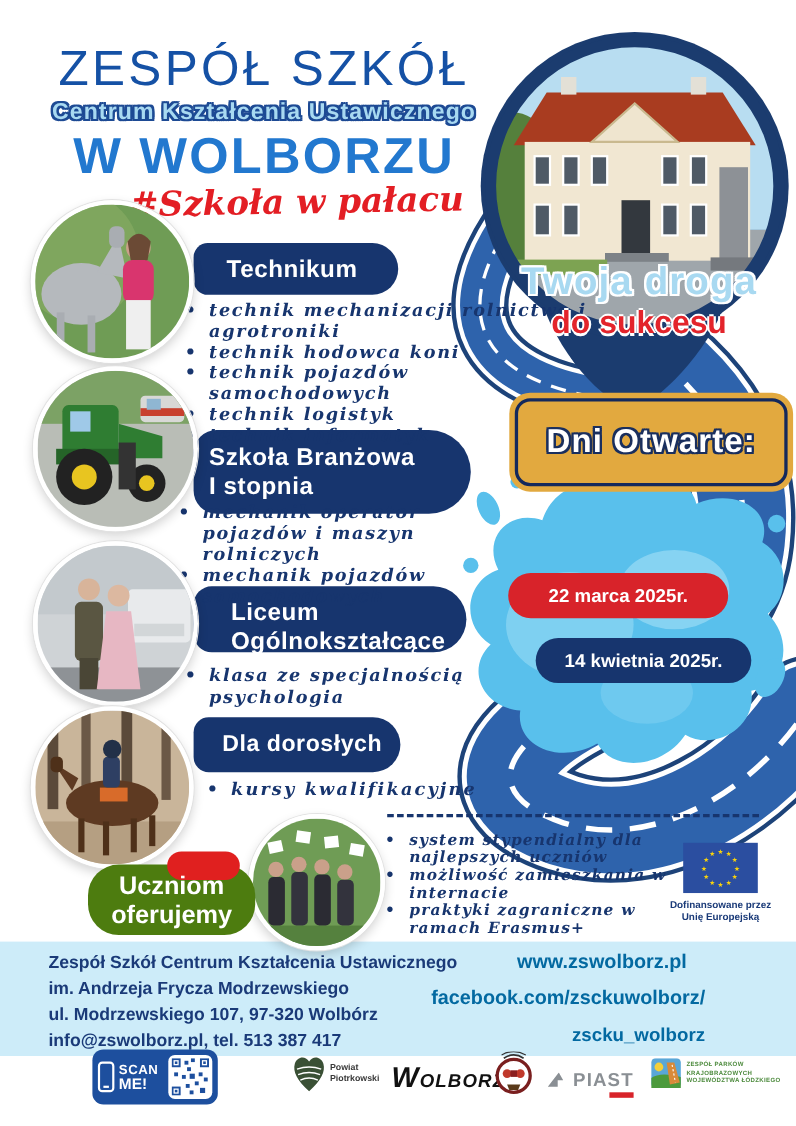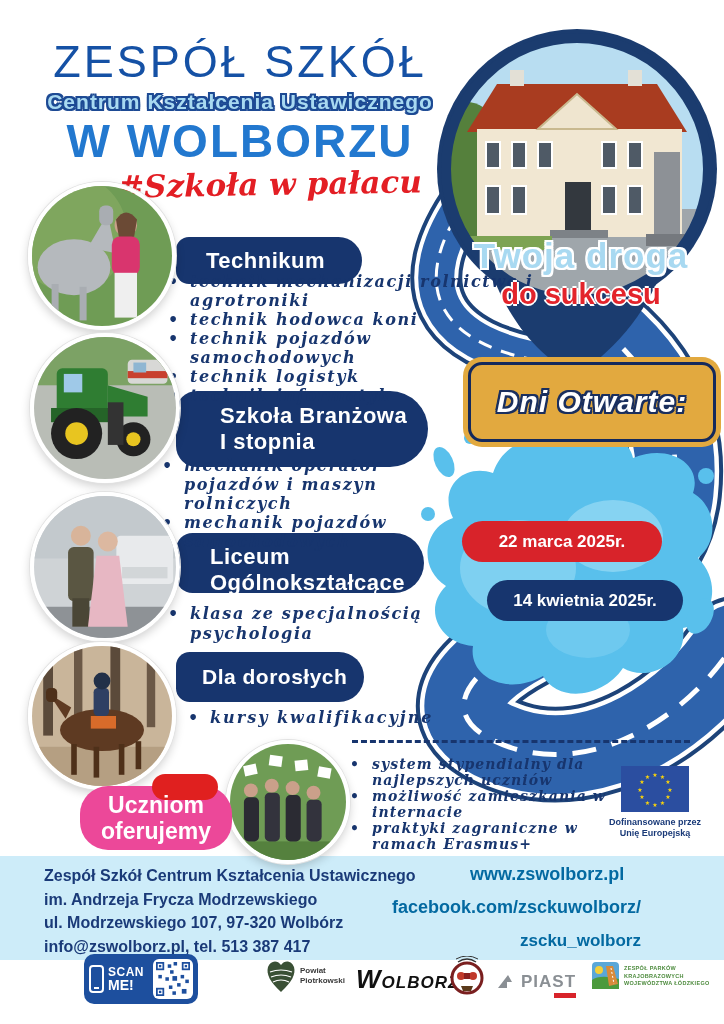--- a/index.html
+++ b/index.html
@@ -27,22 +27,22 @@
   .tag1 { position:absolute; left:436px; top:236px; width:290px; text-align:center; z-index:4;
           font-size:35px; font-weight:bold; color:#a8d9f1; letter-spacing:1px;
           text-shadow:-2px 0 #fff,2px 0 #fff,0 -2px #fff,0 2px #fff,-2px -2px #fff,2px 2px #fff,-2px 2px #fff,2px -2px #fff; }
   .tag2 { position:absolute; left:436px; top:278px; width:290px; text-align:center; z-index:4;
           font-size:29px; font-weight:bold; color:#e3242b;
           text-shadow:-2px 0 #fff,2px 0 #fff,0 -2px #fff,0 2px #fff; }
 
   
   .pill { position:absolute; background:#17356e; color:#fff; font-weight:bold; z-index:3;
           border-radius:22px 40px 40px 22px; letter-spacing:.5px; }
-  .pill-technikum { left:176px; top:221px; width:186px; height:47px; font-size:22px; line-height:47px; padding-left:30px;margin-top:16px; }
-  .pill-branzowa  { left:176px; top:391px; width:252px; height:76px; font-size:22px; line-height:26px; padding:12px 0 0 44px; }
+  .pill-technikum { left:176px; top:221px; width:186px; height:47px; font-size:22px; line-height:47px; padding-left:30px; }
+  .pill-branzowa  { left:176px; top:391px; width:252px; height:76px; font-size:22px; line-height:26px; padding:12px 0 0 14px; }
   .pill-liceum    { left:176px; top:533px; width:248px; height:60px; font-size:22px; line-height:26px; padding:11px 0 0 34px; }
   .pill-dorosli   { left:176px; top:652px; width:188px; height:50px; font-size:21px; line-height:50px; padding-left:26px; }
 
   
   .blist { position:absolute; z-index:3; list-style:none; color:#17356e;
            font-family:"DejaVu Serif", serif; font-style:italic; font-weight:bold; }
   .blist li { padding-left:22px; text-indent:-22px; }
   .blist li::before { content:"•"; display:inline-block; width:22px; text-indent:0; font-style:normal; }
   .list-technikum { left:168px; top:272px; width:368px; font-size:16px; line-height:19px; letter-spacing:1.6px; }
   .list-branzowa  { left:162px; top:456px; width:310px; font-size:16px; line-height:19px; letter-spacing:1.6px; }
@@ -60,29 +60,29 @@
   .ph2 { left:30px;  top:333px; width:150px; height:150px; }
   .ph3 { left:30px;  top:492px; width:150px; height:150px; }
   .ph4 { left:28px;  top:642px; width:148px; height:148px; }
   .ph5 { left:226px; top:740px; width:124px; height:124px; }
 
   
   .sign { position:absolute; left:468px; top:362px; width:248px; height:80px; z-index:4;
           background:#e2a93f; border:3px solid #14295c; border-radius:14px;
           box-shadow:0 0 0 5px #e2a93f; display:flex; align-items:center; justify-content:center; }
   .sign span { font-size:30px; font-weight:bold; color:#fff; letter-spacing:1px;
-          text-shadow:-2px 0 #1a2f5e,2px 0 #1a2f5e,0 -2px #1a2f5e,0 2px #1a2f5e,-2px -2px #1a2f5e,2px 2px #1a2f5e,-2px 2px #1a2f5e,2px -2px #1a2f5e;font-style:italic; }
+          text-shadow:-2px 0 #1a2f5e,2px 0 #1a2f5e,0 -2px #1a2f5e,0 2px #1a2f5e,-2px -2px #1a2f5e,2px 2px #1a2f5e,-2px 2px #1a2f5e,2px -2px #1a2f5e; }
   .datepill { position:absolute; z-index:4; color:#fff; font-weight:bold; font-size:17px;
               border-radius:21px; display:flex; align-items:center; justify-content:center; }
   .date1 { left:462px; top:521px; width:200px; height:41px; background:#d8232a; }
   .date2 { left:487px; top:580px; width:196px; height:41px; background:#17356e; }
 
   
   .offers-pill { position:absolute; left:80px; top:786px; width:152px; height:64px; z-index:4;
-                 background:#ec4899; border-radius:28px; color:#fff; font-weight:bold; font-size:23px;
+                 background:#4d7c0f; border-radius:28px; color:#fff; font-weight:bold; font-size:23px;
                  text-align:center; line-height:26px; padding-top:6px; }
   .offers-pill::before { content:""; position:absolute; right:14px; top:-12px; width:66px; height:26px;
                  background:#e0201f; border-radius:13px; z-index:-1; }
 
   
   .eu-flag { position:absolute; left:621px; top:766px; width:68px; height:46px; z-index:4; }
   .eu-caption { position:absolute; left:594px; top:817px; width:122px; z-index:4; text-align:center;
                 font-size:9px; font-weight:bold; color:#1a3a78; line-height:11px; }
 
   

